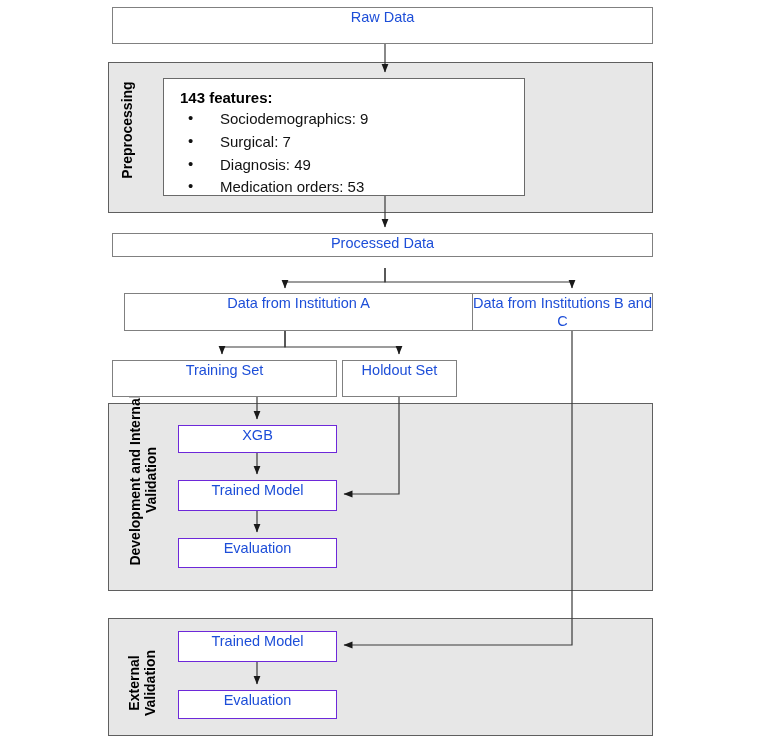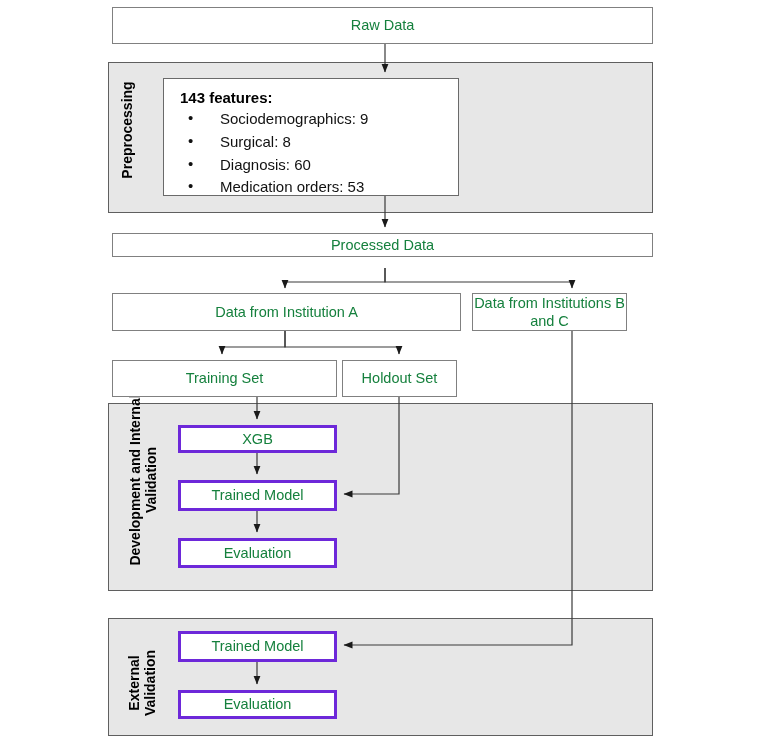--- a/index.html
+++ b/index.html
@@ -19,29 +19,29 @@
     background: #ffffff;
     overflow: hidden;
   }
   
   .node {
     position: absolute;
     box-sizing: border-box;
     background: #ffffff;
     border: 1px solid #808080;
     display: flex;
-    align-items: center;
+    align-items: flex-start;
     justify-content: center;
     text-align: center;
     font-size: 14.5px;
     line-height: 1.25;
-    color: #15803d;
+    color: #1d4ed8;
   }
   .node.dark {
-    border: 3px solid #6d28d9;
+    border: 1px solid #6d28d9;
   }
   .band {
     position: absolute;
     box-sizing: border-box;
     background: #e7e7e7;
     border: 1px solid #5f5f5f;
   }
   .band-label {
     position: absolute;
     font-weight: bold;
@@ -149,51 +149,51 @@
 
   <div class="band-label" style="left:92px; top:663px; width:100px; height:40px; flex-direction:column;">
     <span>External</span>
     <span>Validation</span>
   </div>
 
   <div class="node" style="left:112px; top:7px; width:541px; height:37px;">
     <span>Raw Data</span>
   </div>
 
-  <div class="feature-box" style="left:163px; top:78px; width:296px; height:118px;">
+  <div class="feature-box" style="left:163px; top:78px; width:362px; height:118px;">
     <div class="feature-title">143 features:</div>
     <ul class="feature-list">
       <li>
         <span class="bullet">•</span>
         <span>Sociodemographics: 9</span>
       </li>
       <li>
         <span class="bullet">•</span>
-        <span>Surgical: 8</span>
-      </li>
-      <li>
-        <span class="bullet">•</span>
-        <span>Diagnosis: 60</span>
+        <span>Surgical: 7</span>
+      </li>
+      <li>
+        <span class="bullet">•</span>
+        <span>Diagnosis: 49</span>
       </li>
       <li>
         <span class="bullet">•</span>
         <span>Medication orders: 53</span>
       </li>
     </ul>
   </div>
 
   <div class="node" style="left:112px; top:233px; width:541px; height:24px;">
     <span>Processed Data</span>
   </div>
 
-  <div class="node" style="left:112px; top:293px; width:349px; height:38px;">
+  <div class="node" style="left:124px; top:293px; width:349px; height:38px;">
     <span>Data from Institution A</span>
   </div>
 
-  <div class="node" style="left:472px; top:293px; width:155px; height:38px;">
+  <div class="node" style="left:472px; top:293px; width:181px; height:38px;">
     <span>Data from Institutions B and C</span>
   </div>
 
   <div class="node" style="left:342px; top:360px; width:115px; height:37px;">
     <span>Holdout Set</span>
   </div>
 
   <div class="node" style="left:112px; top:360px; width:225px; height:37px;">
     <span>Training Set</span>
   </div>

